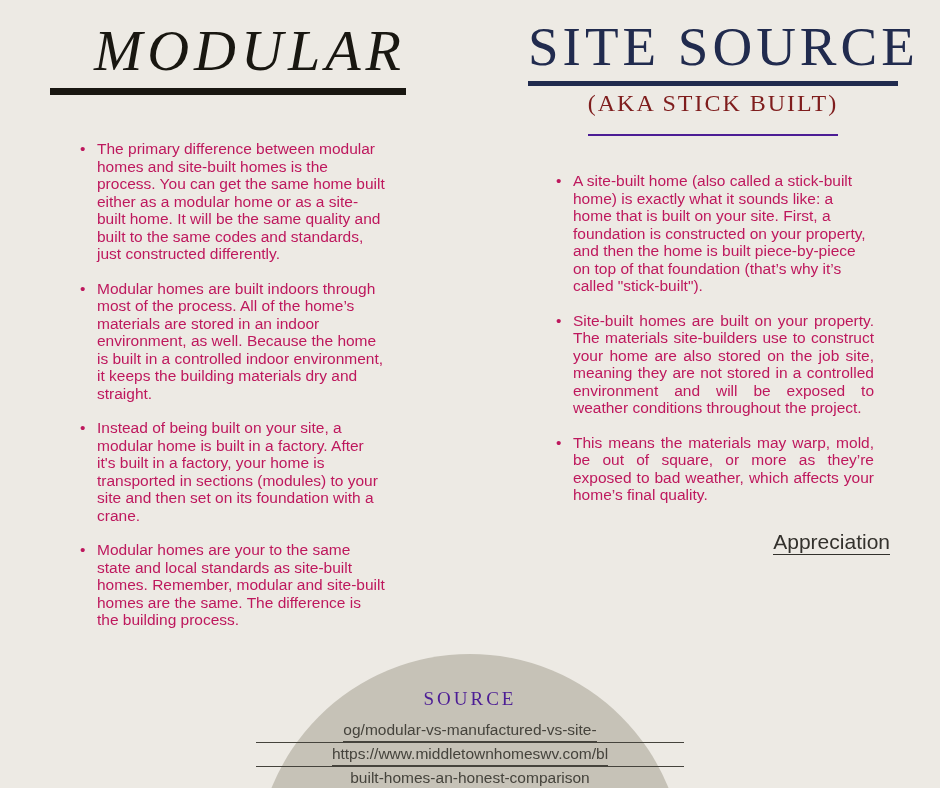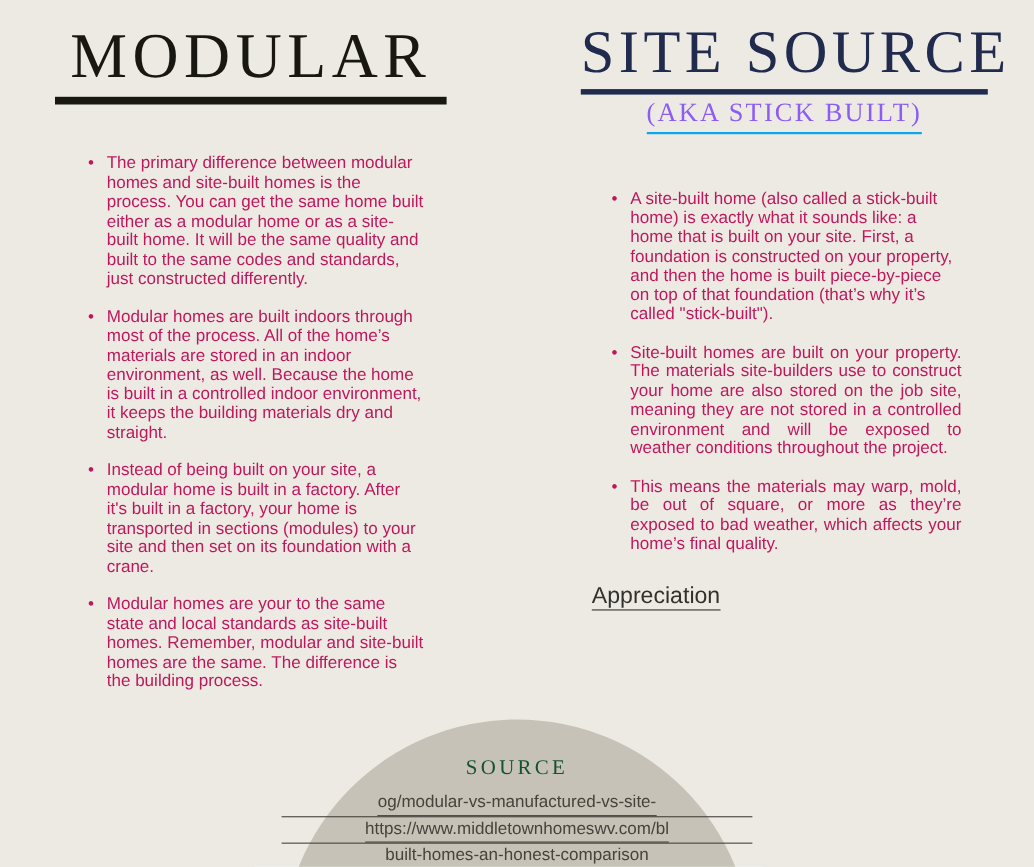--- a/index.html
+++ b/index.html
@@ -11,21 +11,22 @@
     position: relative;
     width: 940px; height: 788px;
     background: #edeae4;
     overflow: hidden;
   }
 
   
   .col-left-header {
     position: absolute;
     left: 50px; top: 16px; width: 356px;
-    text-align: center;
+    text-align: right;
+    font-style: italic;
   }
   .title-modular {
     font-family: "Liberation Serif", serif;
     font-weight: 400;
     font-size: 58px;
     line-height: 70px;
     letter-spacing: 5px;
     color: #191711;
     white-space: nowrap;
   }
@@ -79,32 +80,32 @@
     height: 5px;
     background: #212b4e;
     margin-top: 1px;
   }
   .subtitle-sitebuilt {
     display: inline-block;
     margin-top: 4px;
     font-family: "Liberation Serif", serif;
     font-size: 24px;
     letter-spacing: 2px;
-    color: #8b5cf6;
-    border-bottom: 2px solid #0ea5e9;
-    padding-bottom: 3px;
+    color: #7f1d1d;
+    border-bottom: 2px solid #4c1d95;
+    padding-bottom: 17px;
     white-space: nowrap;
   }
   .right-bullets {
     position: absolute;
     left: 538px; top: 156px; width: 352px;
   }
   .appreciation-heading {
     margin: 26px 0 18px 0;
-    text-align: left;
+    text-align: right;
     font-weight: 400;
     font-size: 21px;
     color: #33312c;
   }
   .appreciation-heading span {
     border-bottom: 1.5px solid #33312c;
     padding-bottom: 1px;
   }
 
   
@@ -114,21 +115,21 @@
     width: 428px; height: 428px;
     border-radius: 50%;
     background: #c6c2b7;
   }
   .source-label {
     margin-top: 34px;
     text-align: center;
     font-family: "Liberation Serif", serif;
     font-size: 19px;
     letter-spacing: 3px;
-    color: #14532d;
+    color: #4c1d95;
   }
   .source-link {
     display: block;
     margin-top: 9px;
     text-align: center;
     font-size: 15.5px;
     line-height: 29px;
     color: #45433c;
     text-decoration: none;
     cursor: pointer;

